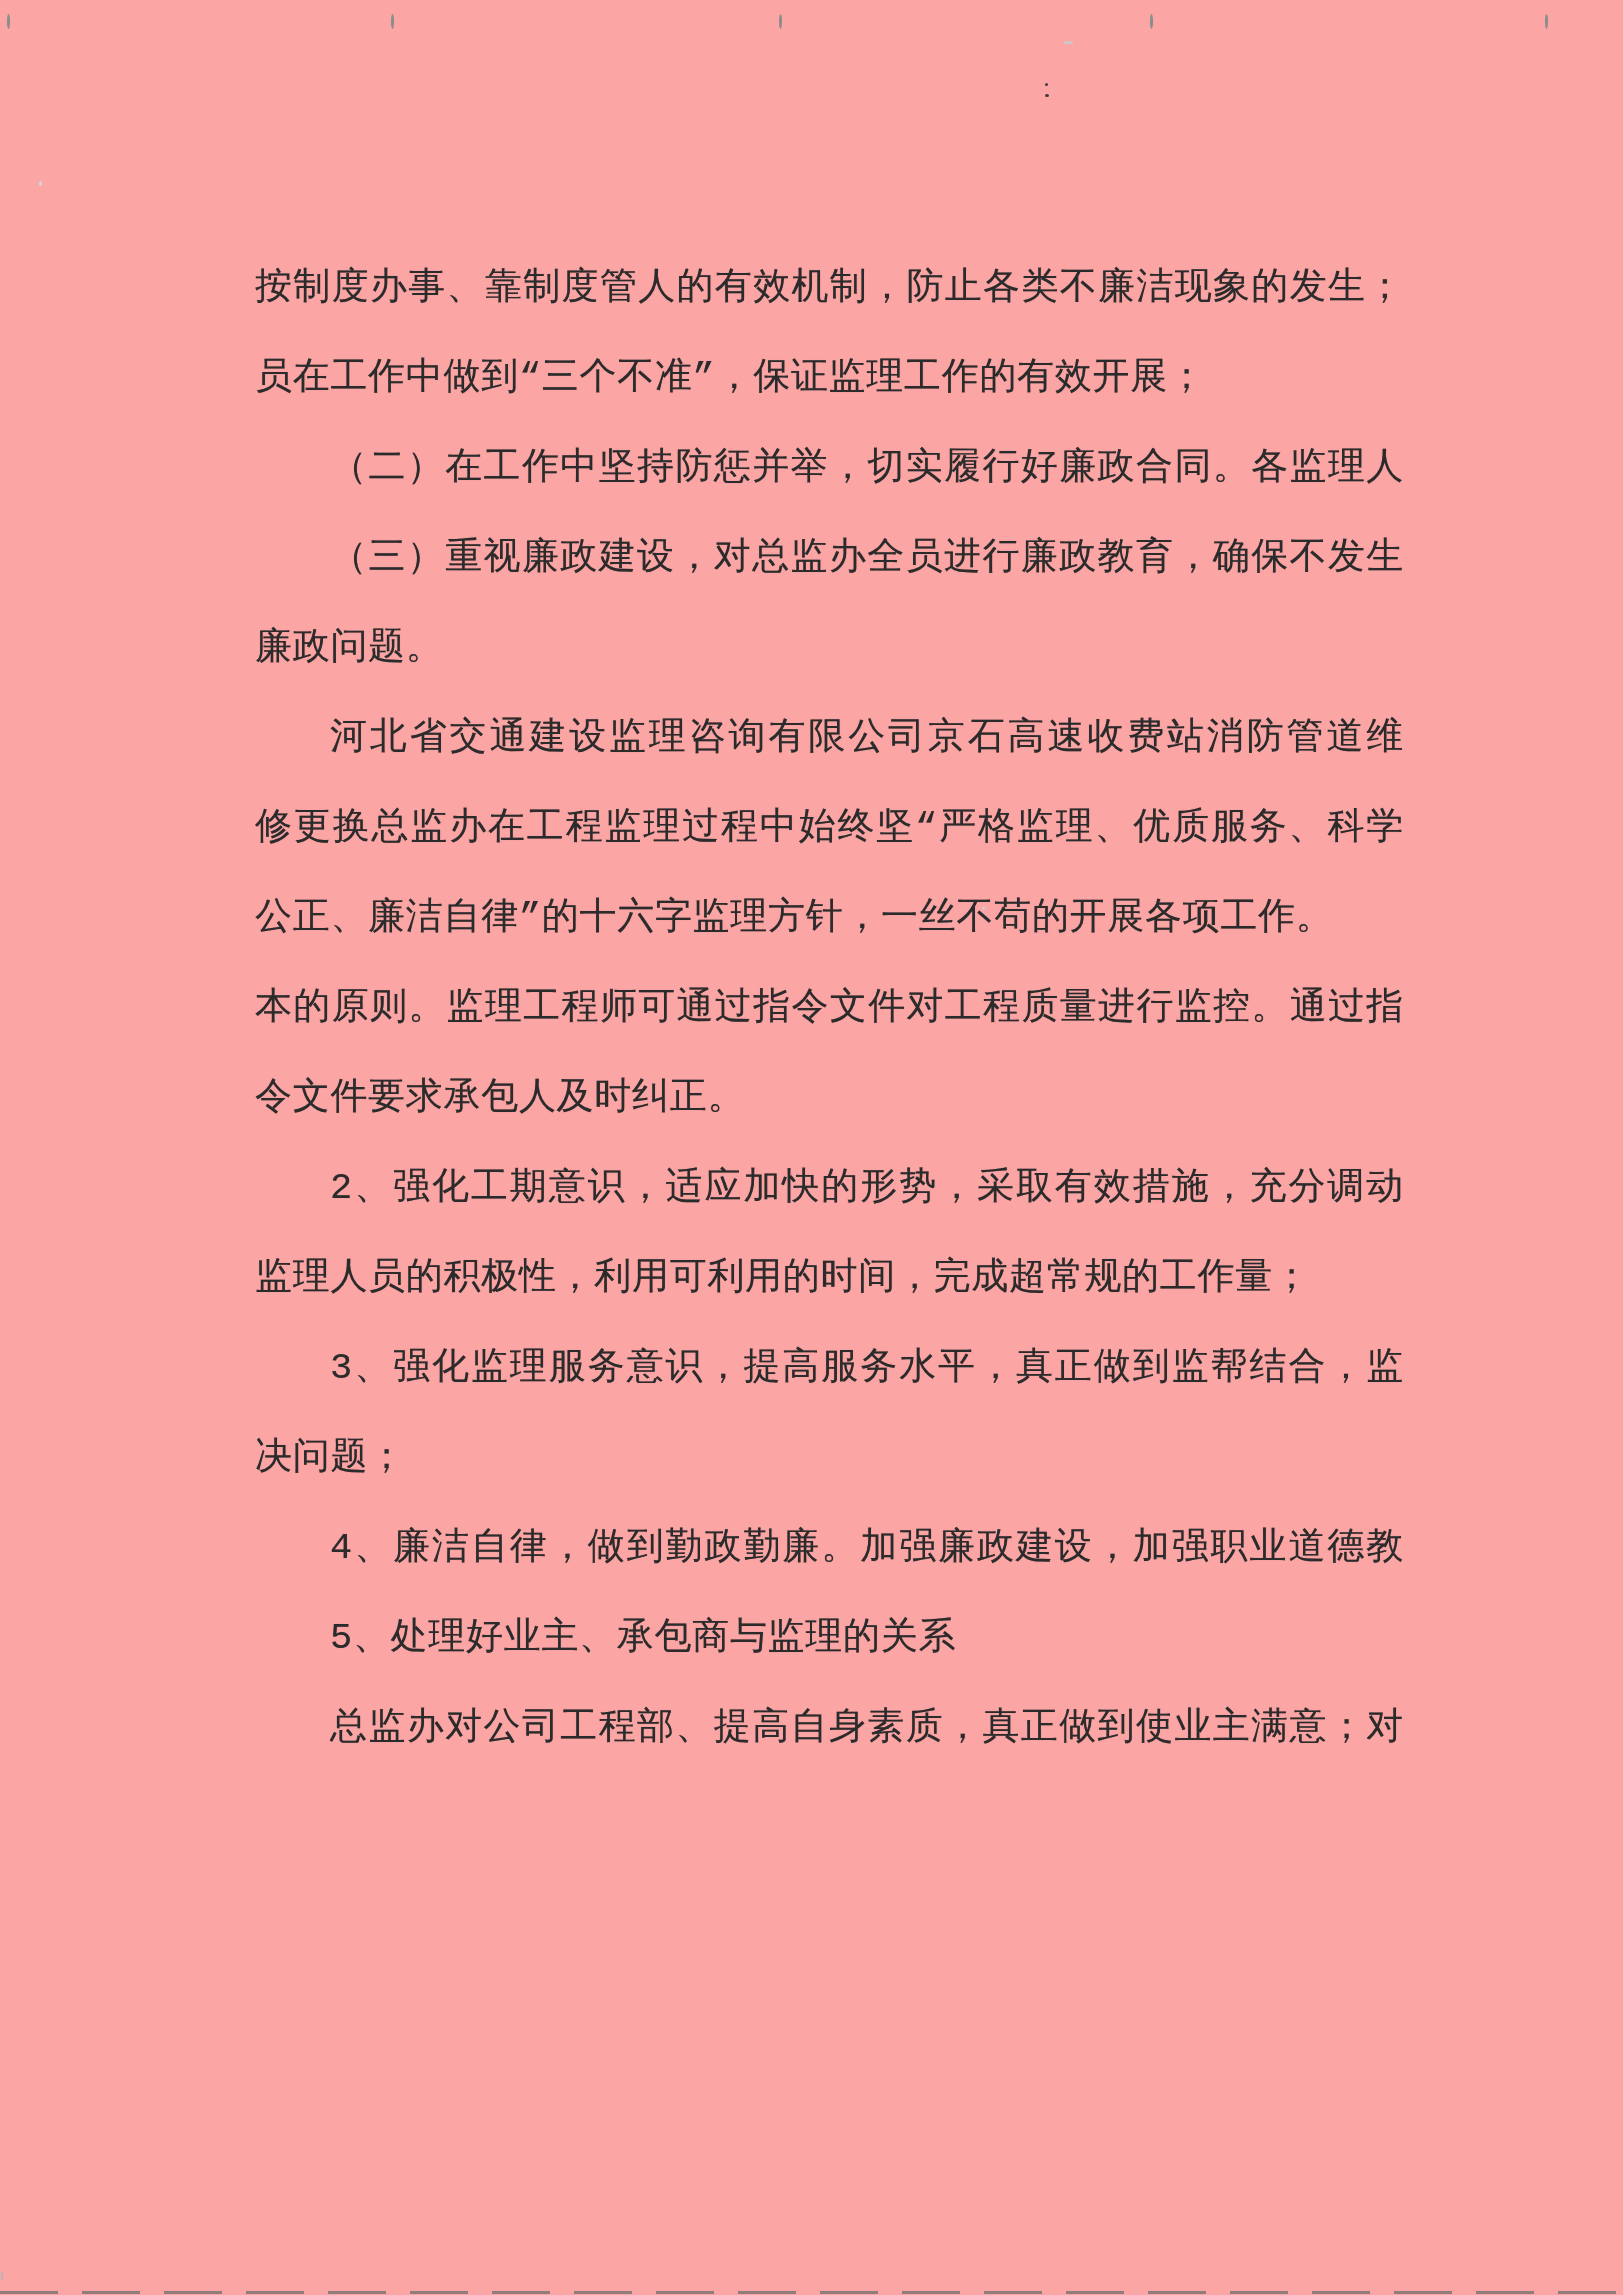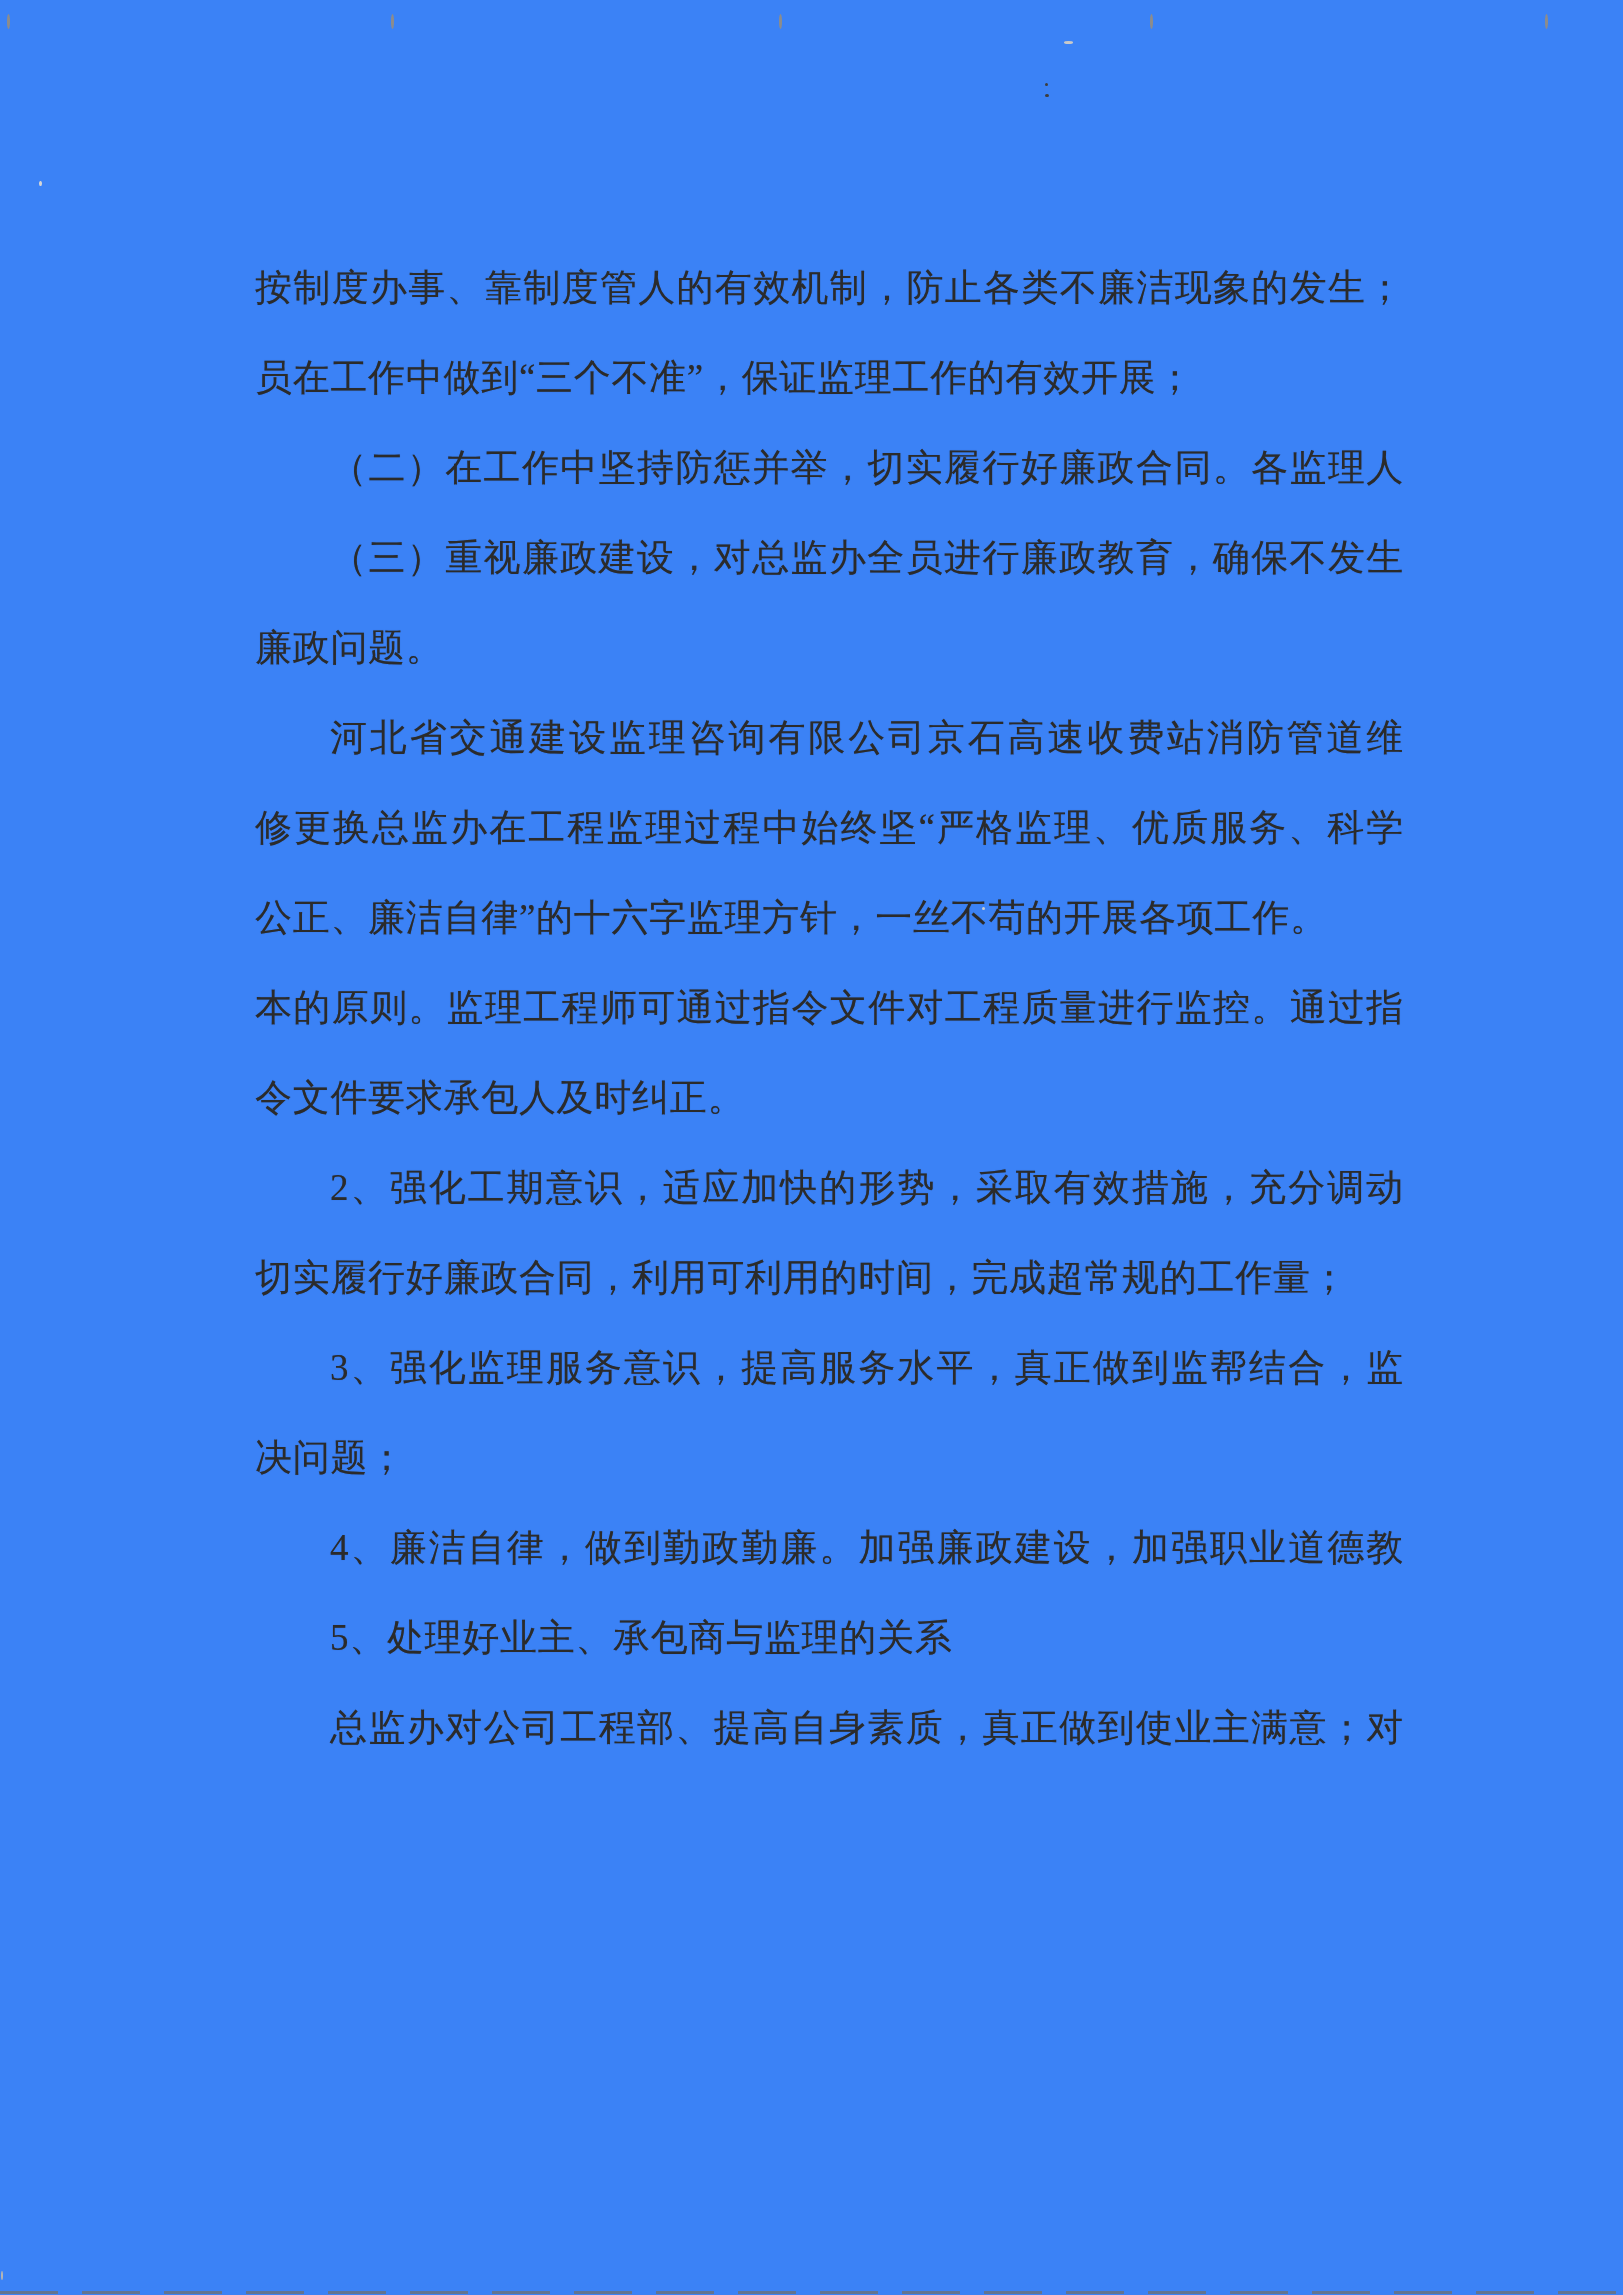--- a/index.html
+++ b/index.html
@@ -1,22 +1,22 @@
 <!DOCTYPE html>
 <html lang="zh" style="font-size:10.5px"><head>
 <meta charset="utf-8">
 <style>
   html,body{margin:0;padding:0;background:#e8e8e8;}
   .page{
     position:relative;
     width:1623px;height:2295px;
     margin:0 auto;
-    background:#3b82f6;
+    background:#fca5a5;
     overflow:hidden;
-    font-family:Liberation Serif, serif;
+    font-family:Liberation Mono, monospace;
   }
   .textblock{
     position:absolute;
     left:255px;top:243px;width:1149px;
   }
   .line{
     margin:0;padding:0;
     height:90px;line-height:90px;
     font-size:37px;
     letter-spacing:0.7px;
@@ -71,21 +71,21 @@
     <p class="line">员在工作中做到“三个不准”，保证监理工作的有效开展；</p>
     <p class="line fill indent">（二）在工作中坚持防惩并举，切实履行好廉政合同。各监理人</p>
     <p class="line fill indent">（三）重视廉政建设，对总监办全员进行廉政教育，确保不发生</p>
     <p class="line">廉政问题。</p>
     <p class="line fill indent">河北省交通建设监理咨询有限公司京石高速收费站消防管道维</p>
     <p class="line fill">修更换总监办在工程监理过程中始终坚“严格监理、优质服务、科学</p>
     <p class="line">公正、廉洁自律”的十六字监理方针，一丝不苟的开展各项工作。</p>
     <p class="line fill">本的原则。监理工程师可通过指令文件对工程质量进行监控。通过指</p>
     <p class="line">令文件要求承包人及时纠正。</p>
     <p class="line fill indent">2、强化工期意识，适应加快的形势，采取有效措施，充分调动</p>
-    <p class="line">切实履行好廉政合同，利用可利用的时间，完成超常规的工作量；</p>
+    <p class="line">监理人员的积极性，利用可利用的时间，完成超常规的工作量；</p>
     <p class="line fill indent">3、强化监理服务意识，提高服务水平，真正做到监帮结合，监</p>
     <p class="line">决问题；</p>
     <p class="line fill indent">4、廉洁自律，做到勤政勤廉。加强廉政建设，加强职业道德教</p>
     <p class="line indent">5、处理好业主、承包商与监理的关系</p>
     <p class="line fill indent">总监办对公司工程部、提高自身素质，真正做到使业主满意；对</p>
   </div>
 
 </div>
 
 

